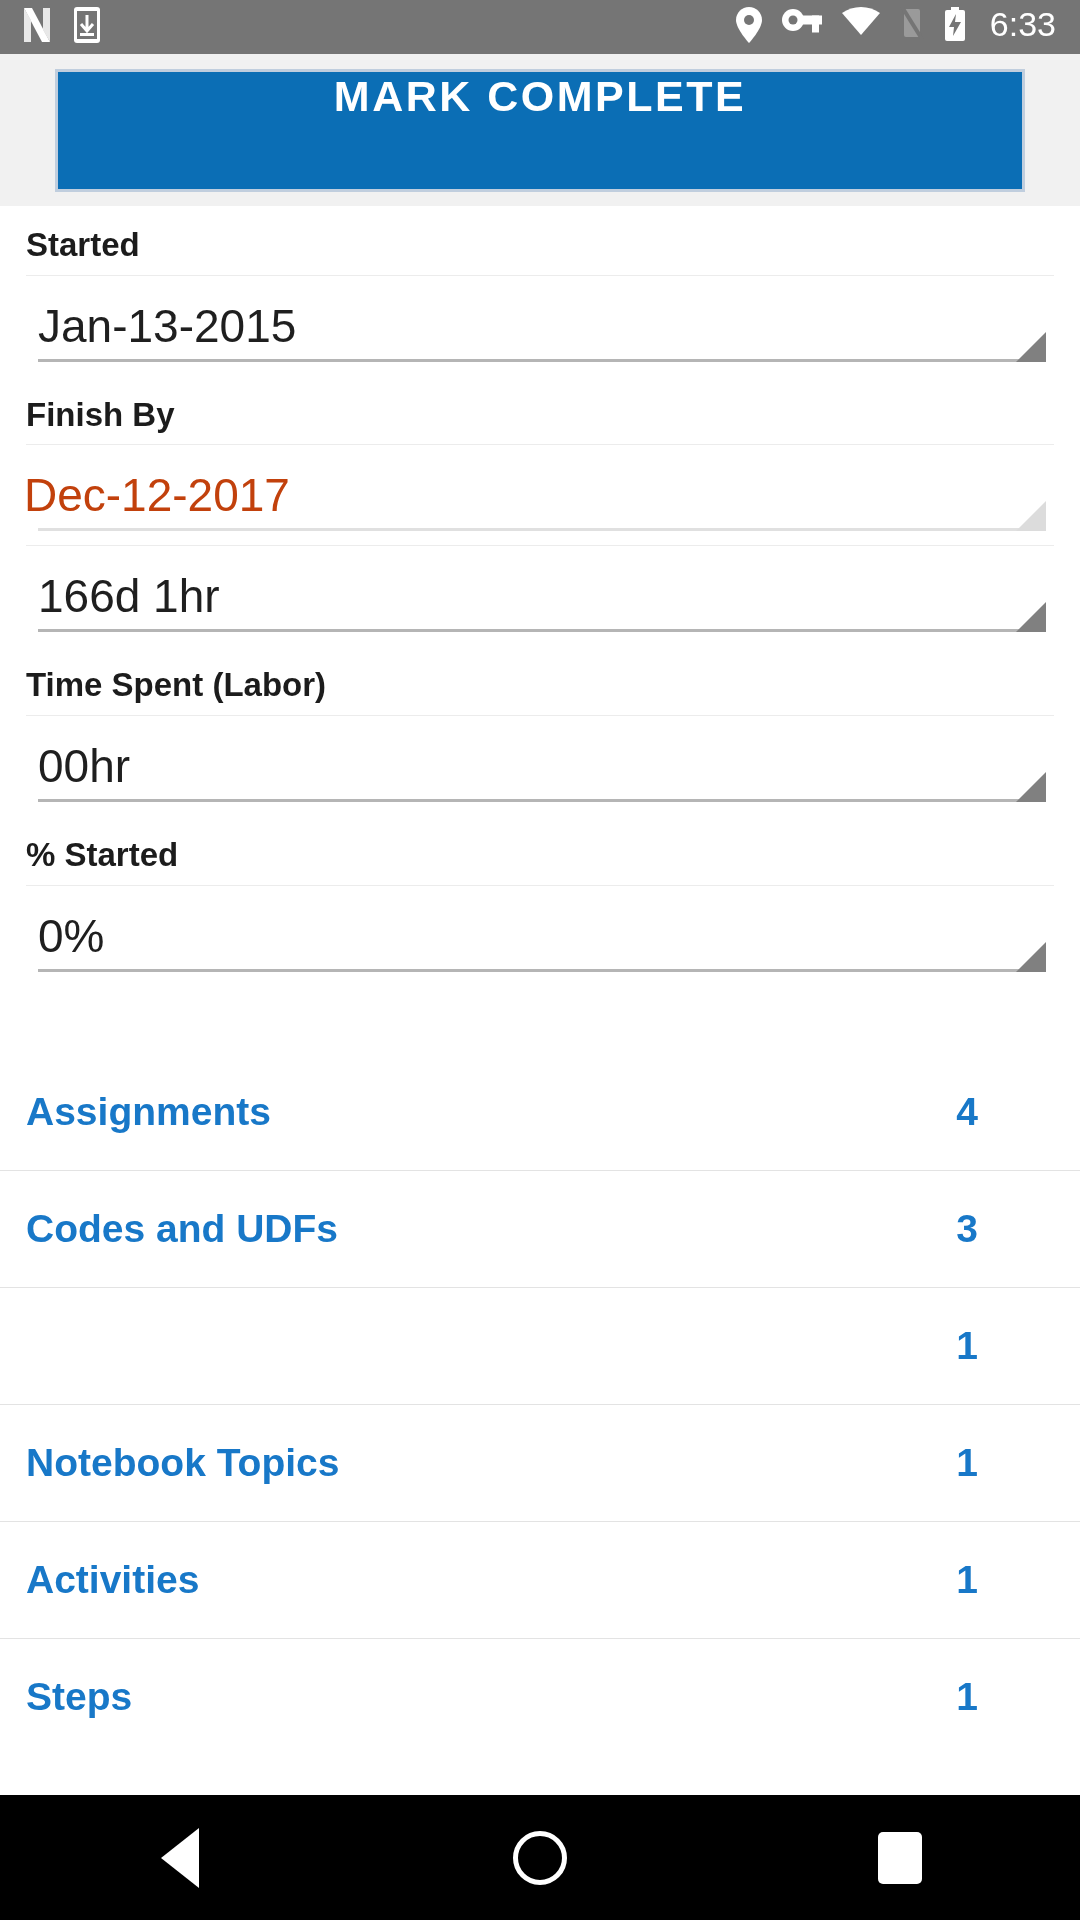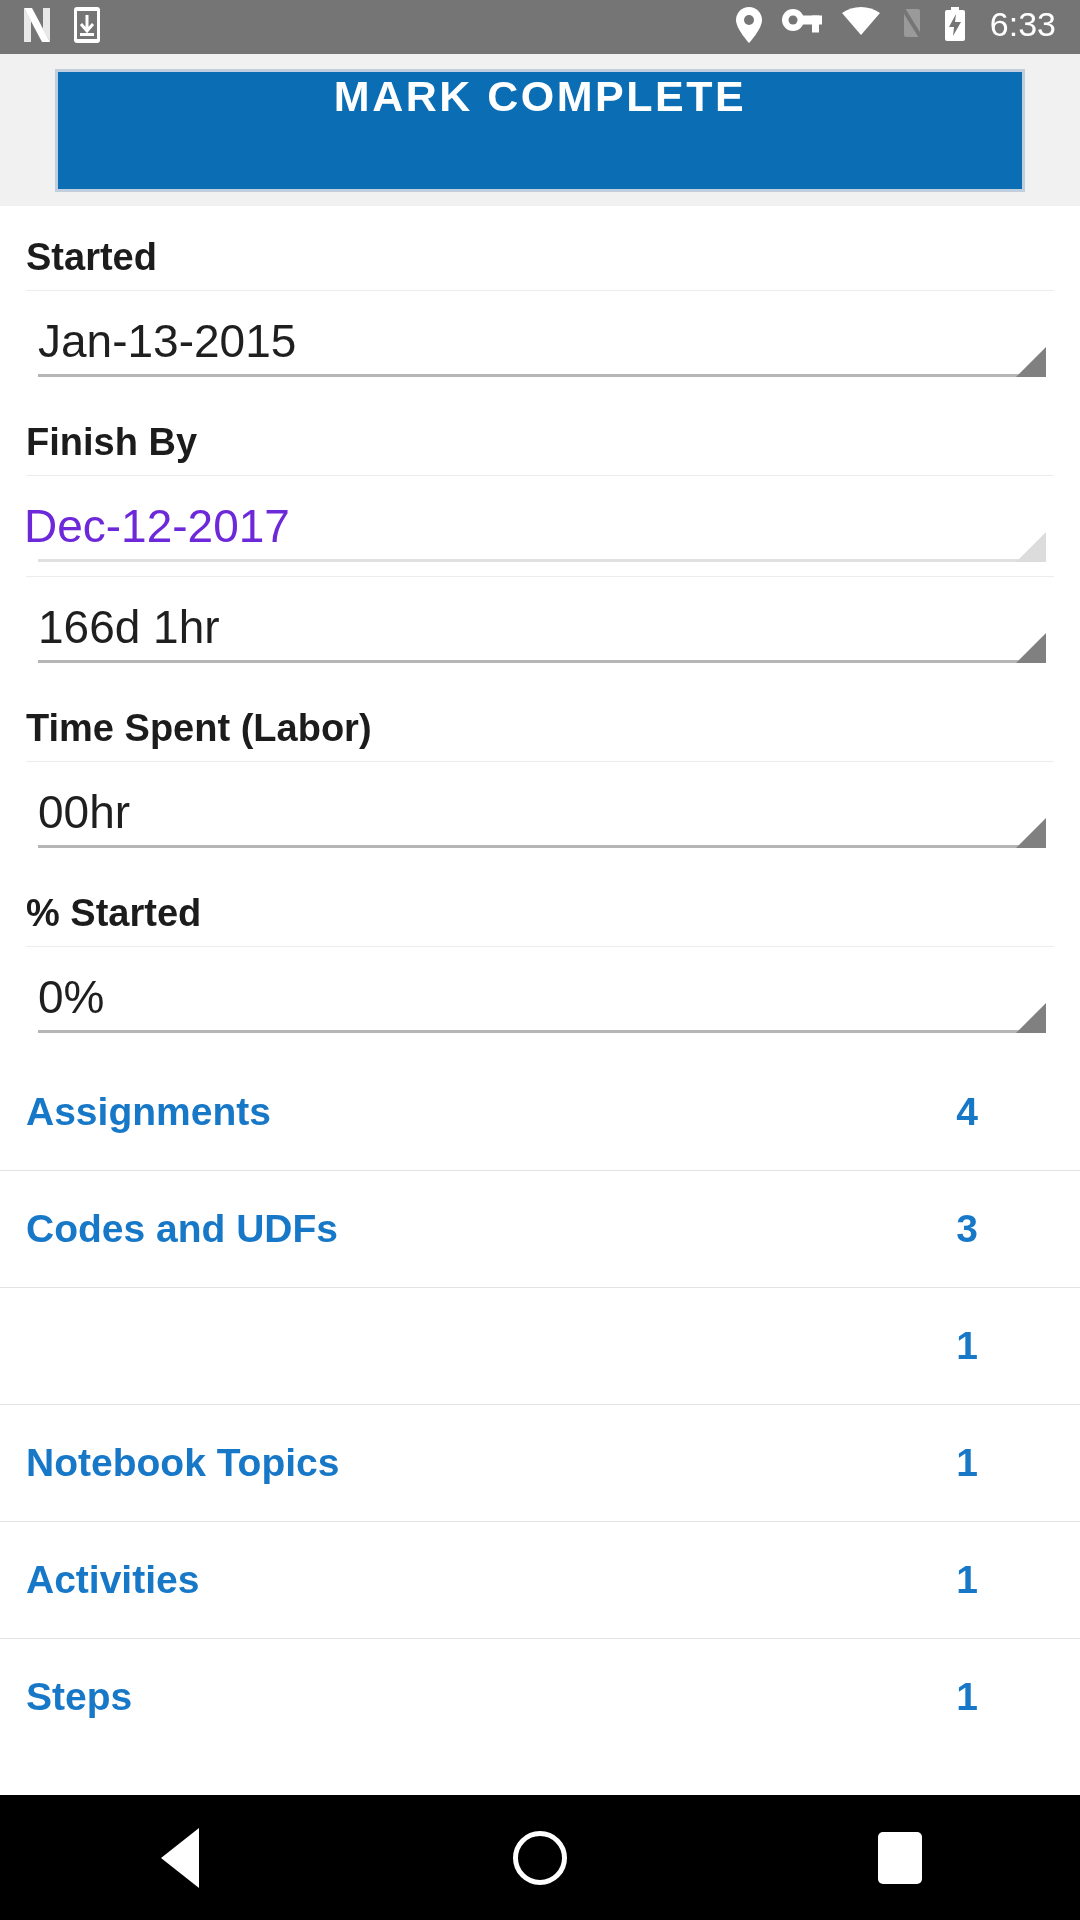--- a/index.html
+++ b/index.html
@@ -43,36 +43,36 @@
     letter-spacing:2.5px;
   }
 
   
   .form{
     position:absolute; left:0; top:206px; width:1080px;
     background:#ffffff;
   }
   .field{ position:relative; padding:0 0 0 0; }
   .field-label{
-    font-size:38px; font-weight:bold; color:#1c1c1c;
-    padding-left:26px; padding-top:32px; padding-bottom:12px;
+    font-size:33px; font-weight:bold; color:#1c1c1c;
+    padding-left:26px; padding-top:22px; padding-bottom:12px;
     line-height:1.05;
   }
   .field-label-rule{
     height:1px; background:#ececec; margin:0 26px 0 26px;
   }
   .field-value-wrap{
     position:relative; height:100px;
   }
   .field-value{
     font-size:46px; color:#1f1f1f;
     padding-left:38px; padding-top:26px;
     line-height:1.05;
   }
-  .field-value.disabled{ color:#6d28d9;padding-left:24px; }
+  .field-value.disabled{ color:#c2410c;padding-left:24px; }
   .field-underline{
     position:absolute; left:38px; right:36px; bottom:14px;
     height:3px; background:#b5b5b5;
   }
   .field-underline.disabled{ background:#e0e0e0; }
   .field-handle{
     position:absolute; right:34px; bottom:14px;
     width:0; height:0;
     border-left:30px solid transparent;
     border-bottom:30px solid #808080;

